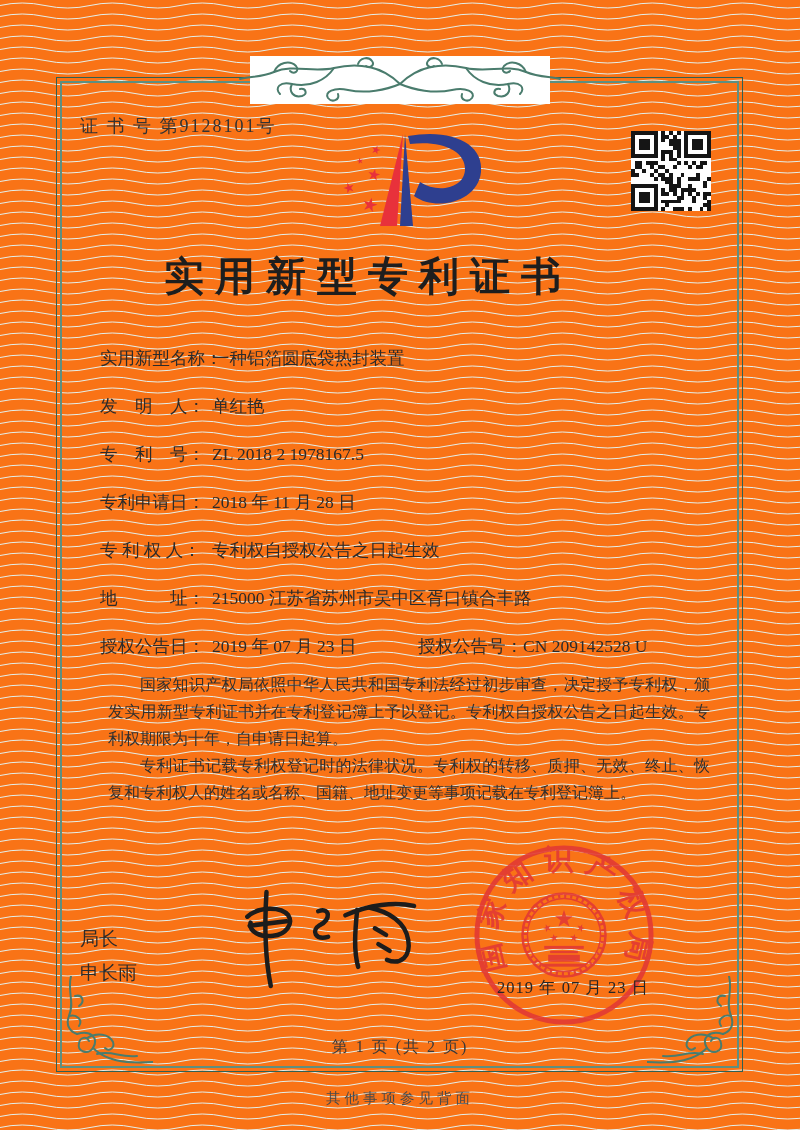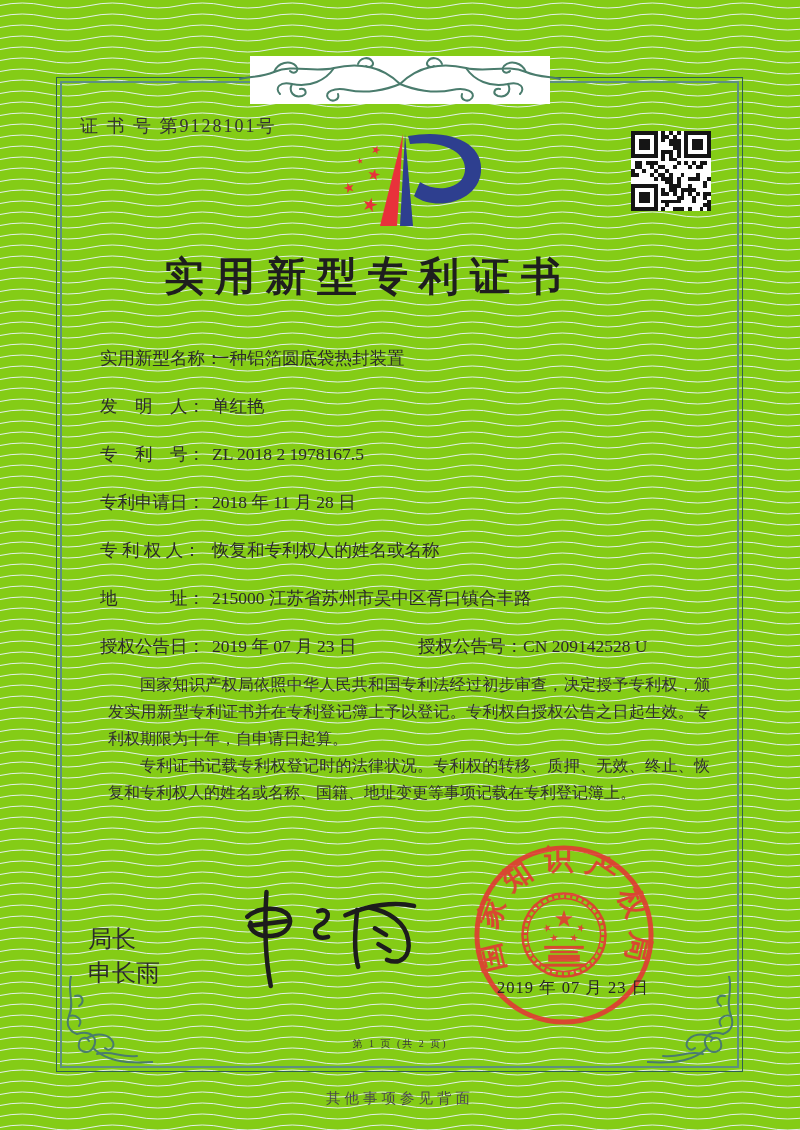--- a/index.html
+++ b/index.html
@@ -1,18 +1,18 @@
 <!DOCTYPE html>
 <html><head>
 <meta charset="utf-8">
 <style>
   html,body{margin:0;padding:0;background:#ffffff;}
   .page{
     position:relative;width:800px;height:1130px;overflow:hidden;
-    background:#84cc16;
+    background:#f97316;
     font-family:"Liberation Serif","DejaVu Serif",serif;
     color:#2b2b2b;
   }
   .waves{position:absolute;left:0;top:0;width:800px;height:1130px;pointer-events:none;}
   
   .frame-outer{position:absolute;left:56px;top:77px;width:685px;height:993px;border:1px solid #2f6053;}
   .frame-inner{position:absolute;left:3px;top:3px;right:3px;bottom:3px;border:2px solid #5d8f80;}
   .ornament-top{position:absolute;left:190px;top:48px;width:420px;height:62px;}
   .ornament-corner{position:absolute;width:96px;height:96px;}
   .ornament-bl{left:57px;top:976px;}
@@ -26,27 +26,27 @@
   .fields{position:absolute;left:100px;top:346px;width:620px;font-size:17.5px;}
   .field-row{height:48px;white-space:nowrap;}
   .field-label{display:inline-block;width:112px;color:#2b2b2b;}
   .field-value{color:#2b2b2b;}
   .grant-row{height:40px;white-space:nowrap;}
   .grant-value-1{display:inline-block;width:178px;}
   .grant-gap{display:inline-block;width:28px;}
   .paragraphs{position:absolute;left:108px;top:671px;width:602px;
               font-size:16px;line-height:27px;text-align:justify;color:#303030;}
   .paragraphs p{margin:0;text-indent:2em;}
-  .signer{position:absolute;left:88px;top:922px;font-size:24px;line-height:34px;color:#2b2b2b;}
+  .signer{position:absolute;left:80px;top:922px;font-size:19px;line-height:34px;color:#2b2b2b;}
   .signature-svg{position:absolute;left:218px;top:878px;width:215px;height:112px;transform:rotate(-2deg);}
   .seal-svg{position:absolute;left:470px;top:841px;width:188px;height:188px;opacity:.9;}
   .seal-date{position:absolute;left:483px;top:977px;width:180px;text-align:center;
              font-size:16.5px;letter-spacing:1px;color:#262626;}
   .footer-page{position:absolute;left:0;top:1037px;width:800px;text-align:center;
-               font-size:10px;letter-spacing:2px;color:#3a3a3a;}
+               font-size:16px;letter-spacing:2px;color:#3a3a3a;}
   .back-note{position:absolute;left:0;top:1089px;width:800px;text-align:center;
              font-size:14.5px;letter-spacing:4px;color:#4a4a4a;}
 </style>
 </head>
 <body>
 
 <div class="page">
 
   <svg class="waves" aria-hidden="true">
     <defs>
@@ -253,21 +253,21 @@
     <div class="field-row">
       <span class="field-label">发　明　人：</span><span class="field-value">单红艳</span>
     </div>
     <div class="field-row">
       <span class="field-label">专　利　号：</span><span class="field-value">ZL 2018 2 1978167.5</span>
     </div>
     <div class="field-row">
       <span class="field-label">专利申请日：</span><span class="field-value">2018 年 11 月 28 日</span>
     </div>
     <div class="field-row">
-      <span class="field-label">专 利 权 人：</span><span class="field-value">恢复和专利权人的姓名或名称</span>
+      <span class="field-label">专 利 权 人：</span><span class="field-value">专利权自授权公告之日起生效</span>
     </div>
     <div class="field-row">
       <span class="field-label">地　　　址：</span><span class="field-value">215000 江苏省苏州市吴中区胥口镇合丰路</span>
     </div>
     <div class="grant-row">
       <span class="field-label">授权公告日：</span><span class="grant-value-1">2019 年 07 月 23 日</span><span class="grant-gap"></span><span>授权公告号：</span><span>CN 209142528 U</span>
     </div>
   </div>
 
   <div class="paragraphs">

